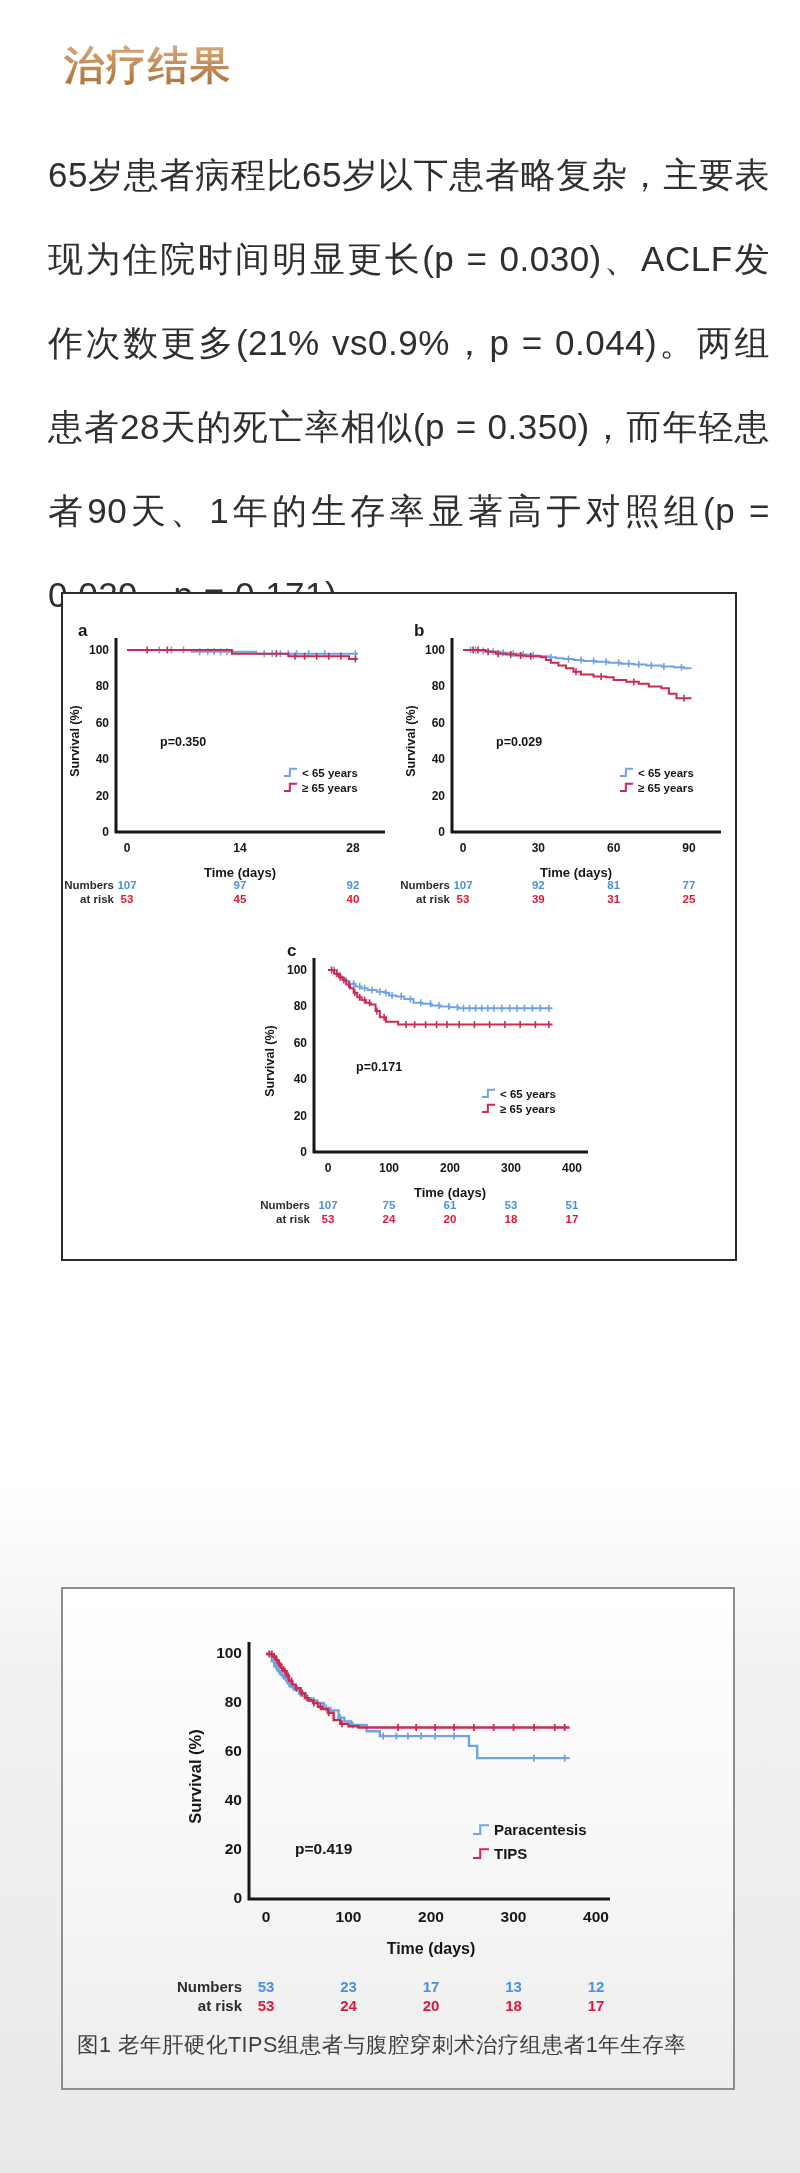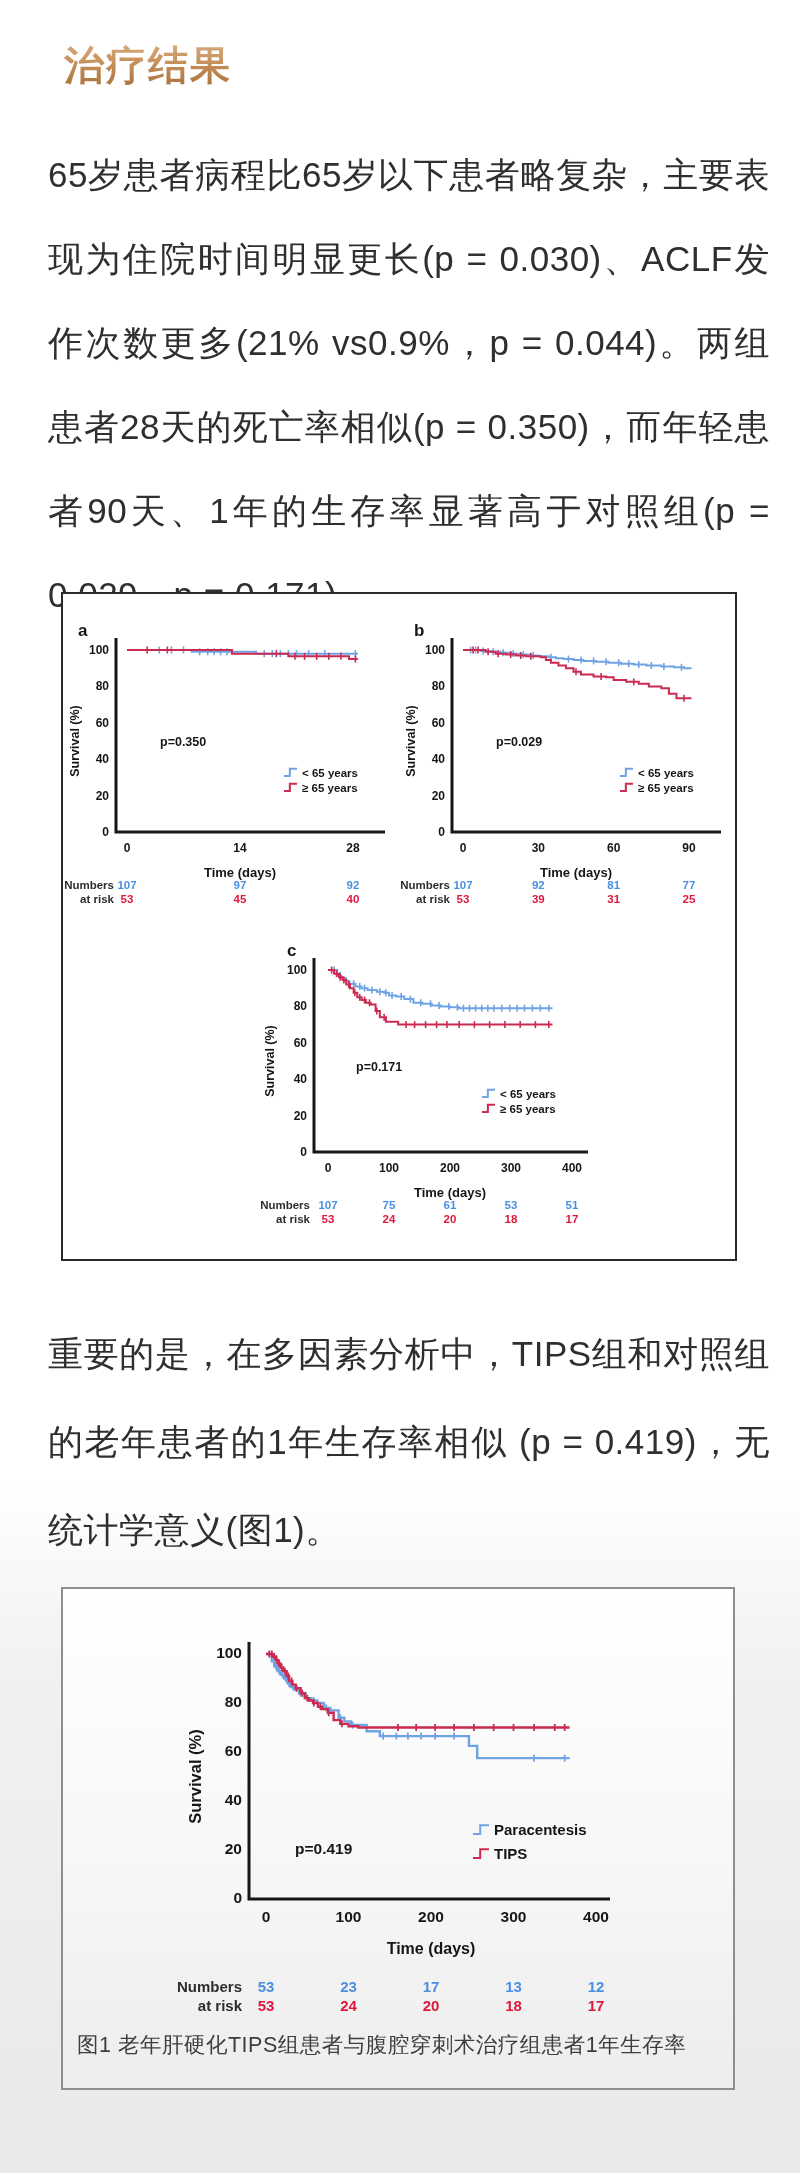--- a/index.html
+++ b/index.html
@@ -245,21 +245,20 @@
         <text x="327" y="295" fill="#4A90E2" text-anchor="middle" font-size="11.5" font-weight="bold">53</text>
         <text x="388" y="295" fill="#4A90E2" text-anchor="middle" font-size="11.5" font-weight="bold">51</text>
         <text x="144" y="309" fill="#E0173C" text-anchor="middle" font-size="11.5" font-weight="bold">53</text>
         <text x="205" y="309" fill="#E0173C" text-anchor="middle" font-size="11.5" font-weight="bold">24</text>
         <text x="266" y="309" fill="#E0173C" text-anchor="middle" font-size="11.5" font-weight="bold">20</text>
         <text x="327" y="309" fill="#E0173C" text-anchor="middle" font-size="11.5" font-weight="bold">18</text>
         <text x="388" y="309" fill="#E0173C" text-anchor="middle" font-size="11.5" font-weight="bold">17</text>
       </svg>
   </div>
 
-  <p class="para p2">重要的是，在多因素分析中，TIPS组和对照组的老年患者的1年生存率相似 (p = 0.419)，无统计学意义(图1)。</p>
 
   <div class="figbox figbox2">
     <svg class="chart chart-f2" width="672" height="434" viewBox="0 0 672 434">
         <path d="M186,49V306H547" stroke="#161616" stroke-width="3" fill="none"></path>
         <text x="179" y="310" fill="#161616" text-anchor="end" font-size="15.5" font-weight="bold">0</text>
         <text x="179" y="261" fill="#161616" text-anchor="end" font-size="15.5" font-weight="bold">20</text>
         <text x="179" y="212" fill="#161616" text-anchor="end" font-size="15.5" font-weight="bold">40</text>
         <text x="179" y="163" fill="#161616" text-anchor="end" font-size="15.5" font-weight="bold">60</text>
         <text x="179" y="114" fill="#161616" text-anchor="end" font-size="15.5" font-weight="bold">80</text>
         <text x="179" y="65" fill="#161616" text-anchor="end" font-size="15.5" font-weight="bold">100</text>

